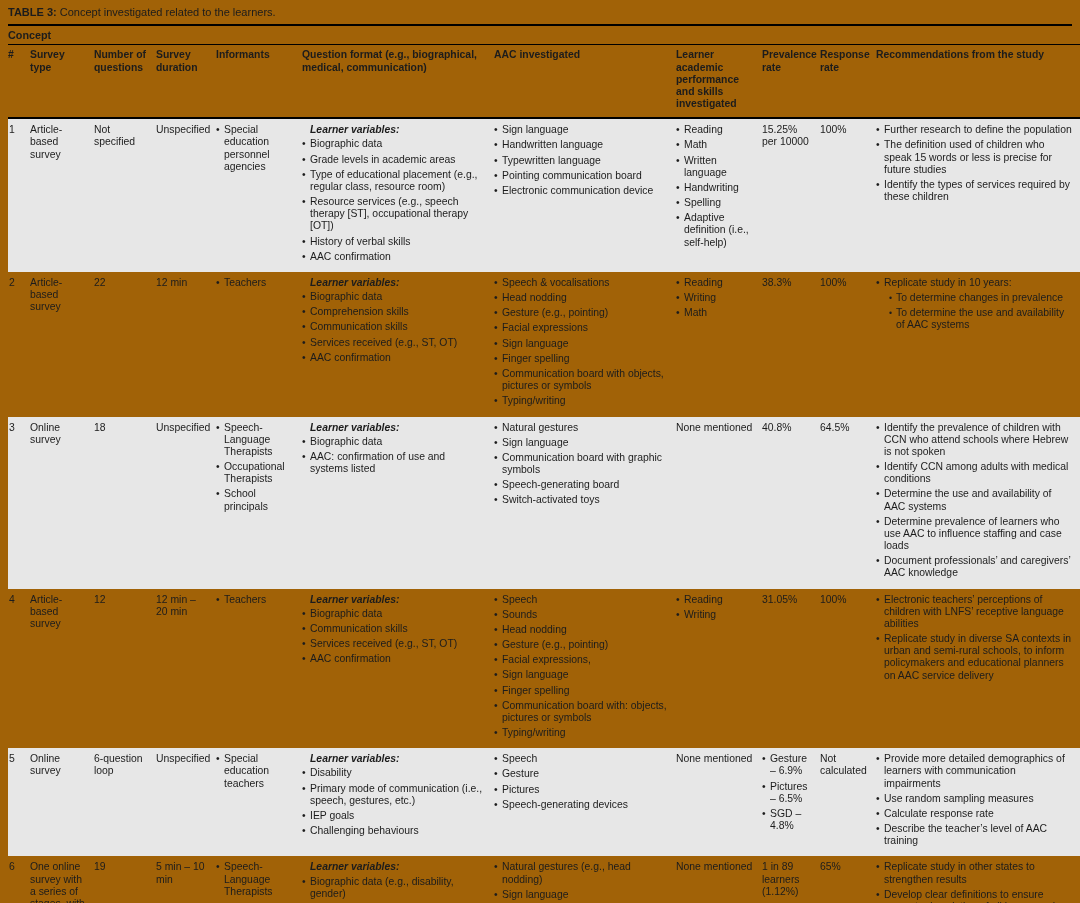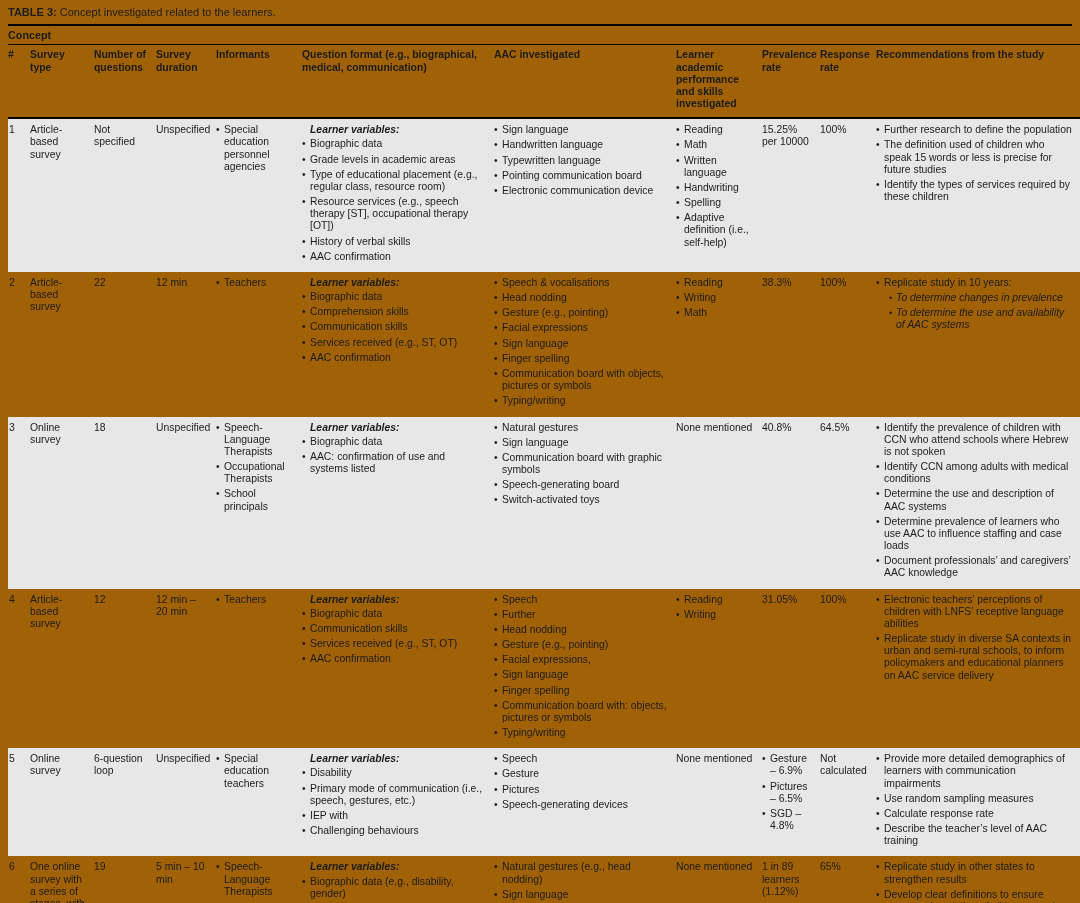--- a/index.html
+++ b/index.html
@@ -30,21 +30,21 @@
   tbody td{padding:5px 8px 6px 0;}
   tbody td:first-child{padding-left:1px;}
   tbody tr.shaded{background:var(--row-shade);}
   tbody tr:last-child td{border-bottom:2.5px solid var(--rule-color);}
 
   .txt{margin:0 0 2px 0;}
   .lead{font-weight:bold;font-style:italic;margin-bottom:2px;margin-left:8px;}
   ul.b{list-style:none;margin:0;padding:0;}
   ul.b li{position:relative;padding-left:8px;margin-bottom:3px;}
   ul.b li::before{content:"\2022";position:absolute;left:0;top:0;}
-  ul.b ul.b{margin-top:3px;margin-left:5px;font-style:italic;}
+  ul.b ul.b{margin-top:3px;margin-left:5px;}
   ul.b ul.b li{margin-bottom:3px;padding-left:7px;}
   ul.b ul.b li::before{font-size:85%;top:1px;}
 </style>
 </head>
 <body>
 
 <div class="page">
 
   <div class="title">
     <span class="t-label">TABLE 3:</span><span> Concept investigated related to the learners.</span>
@@ -249,21 +249,21 @@
           <td>
             <div class="txt">40.8%</div>
           </td>
           <td>
             <div class="txt">64.5%</div>
           </td>
           <td>
             <ul class="b">
               <li>Identify the prevalence of children with CCN who attend schools where Hebrew is not spoken</li>
               <li>Identify CCN among adults with medical conditions</li>
-              <li>Determine the use and description of AAC systems</li>
+              <li>Determine the use and availability of AAC systems</li>
               <li>Determine prevalence of learners who use AAC to influence staffing and case loads</li>
               <li>Document professionals’ and caregivers’ AAC knowledge</li>
             </ul>
           </td>
         </tr>
         <tr>
           <td>
             <div class="txt">4</div>
           </td>
           <td>
@@ -285,21 +285,21 @@
             <ul class="b">
               <li>Biographic data</li>
               <li>Communication skills</li>
               <li>Services received (e.g., ST, OT)</li>
               <li>AAC confirmation</li>
             </ul>
           </td>
           <td>
             <ul class="b">
               <li>Speech</li>
-              <li>Further</li>
+              <li>Sounds</li>
               <li>Head nodding</li>
               <li>Gesture (e.g., pointing)</li>
               <li>Facial expressions,</li>
               <li>Sign language</li>
               <li>Finger spelling</li>
               <li>Communication board with: objects, pictures or symbols</li>
               <li>Typing/writing</li>
             </ul>
           </td>
           <td>
@@ -337,21 +337,21 @@
           <td>
             <ul class="b">
               <li>Special education teachers</li>
             </ul>
           </td>
           <td>
             <div class="lead">Learner variables:</div>
             <ul class="b">
               <li>Disability</li>
               <li>Primary mode of communication (i.e., speech, gestures, etc.)</li>
-              <li>IEP with</li>
+              <li>IEP goals</li>
               <li>Challenging behaviours</li>
             </ul>
           </td>
           <td>
             <ul class="b">
               <li>Speech</li>
               <li>Gesture</li>
               <li>Pictures</li>
               <li>Speech-generating devices</li>
             </ul>

